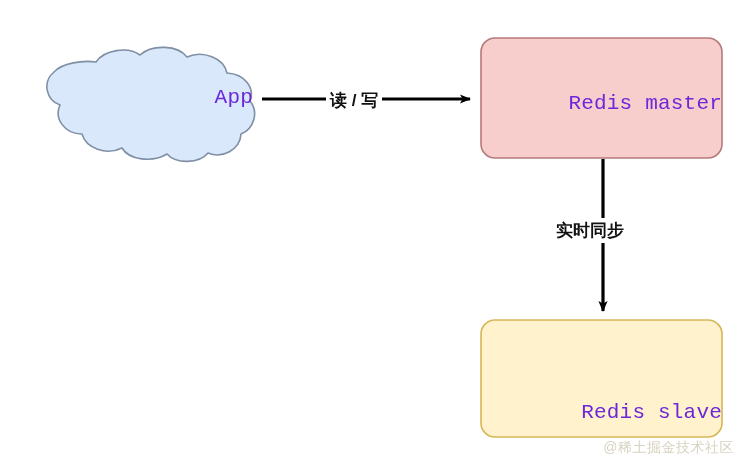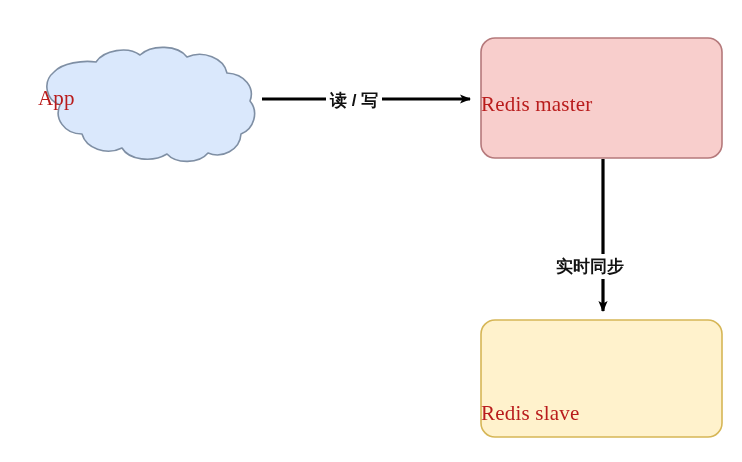--- a/index.html
+++ b/index.html
@@ -20,24 +20,24 @@
   .diagram-svg {
     position: absolute;
     left: 0;
     top: 0;
     width: 742px;
     height: 462px;
   }
   
   .node-label {
     position: absolute;
-    text-align: left;
-    color: #b91c1c;
+    text-align: right;
+    color: #6d28d9;
     font-size: 21px;
-    font-family: Liberation Serif, serif;
+    font-family: Liberation Mono, monospace;
     white-space: nowrap;
     letter-spacing: 0.2px;
   }
   #app-label {
     left: 38px;
     top: 86px;
     width: 215px;
   }
   #master-label {
     left: 481px;
@@ -62,21 +62,20 @@
     text-align: center;
     padding: 1px 4px;
   }
   #rw-label {
     left: 326px;
     top: 88px;
   }
   #sync-label {
     left: 552px;
     top: 218px;
-    margin-top: 36px;
   }
   
   #watermark {
     position: absolute;
     right: 8px;
     bottom: 5px;
     font-size: 14px;
     color: #d8d2c0;
     font-family: "Liberation Sans", "DejaVu Sans", sans-serif;
     white-space: nowrap;
@@ -133,14 +132,15 @@
   <div class="node-label" id="app-label">App</div>
 
   <div class="node-label" id="master-label">Redis master</div>
 
   <div class="node-label" id="slave-label">Redis slave</div>
 
   <div class="edge-label" id="rw-label">读 / 写</div>
 
   <div class="edge-label" id="sync-label">实时同步</div>
 
+  <div id="watermark">@稀土掘金技术社区</div>
 
 </div>
 
 </body></html>

